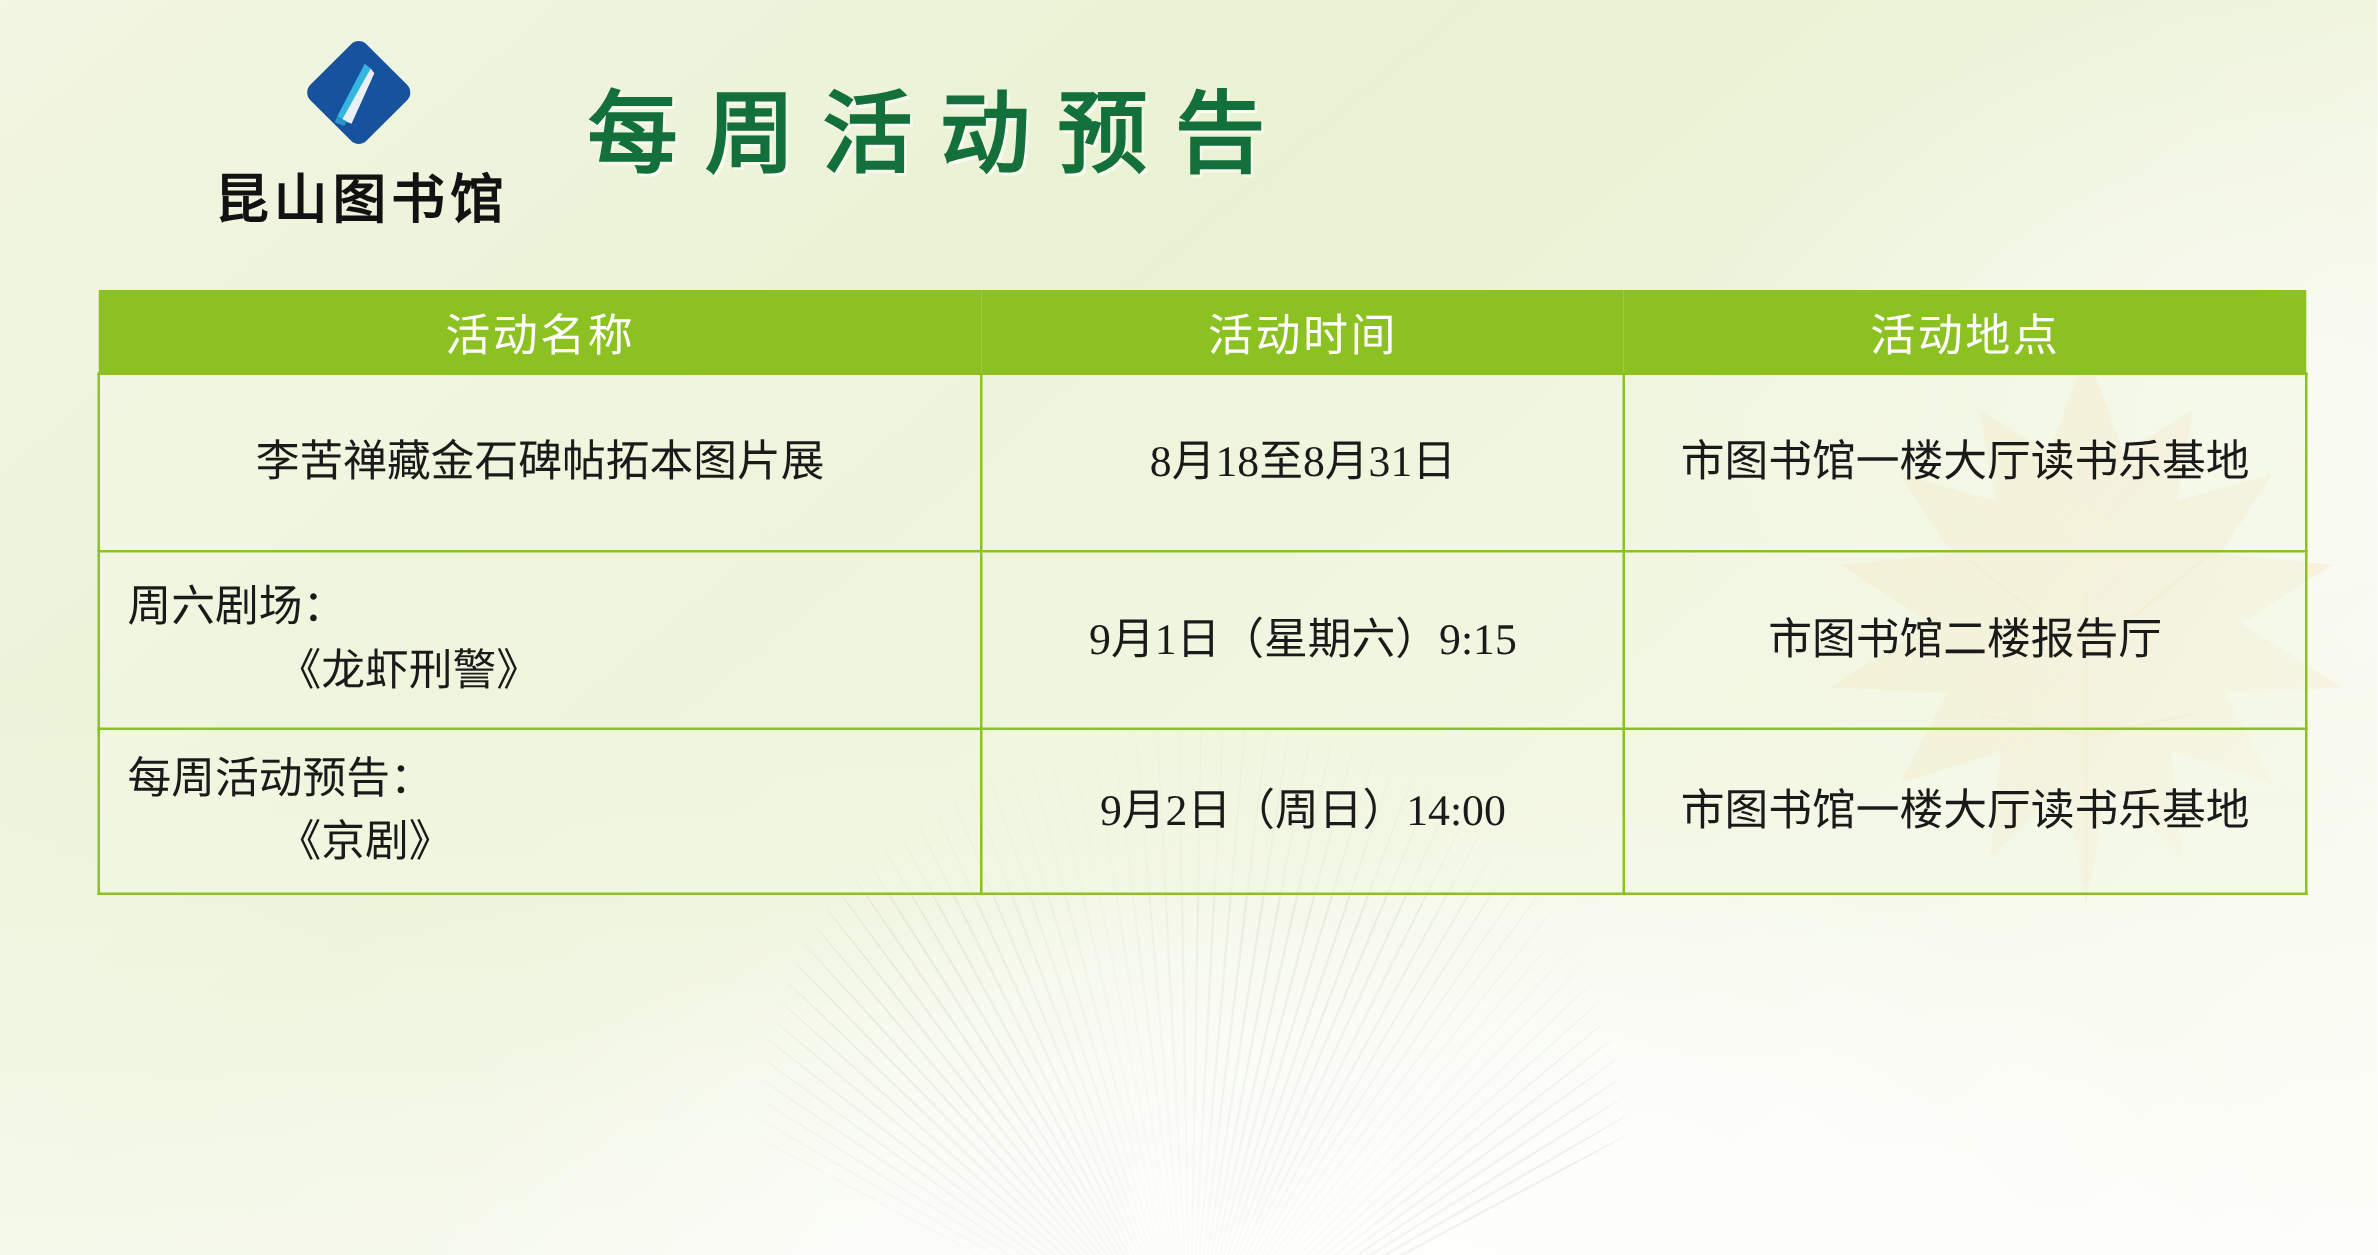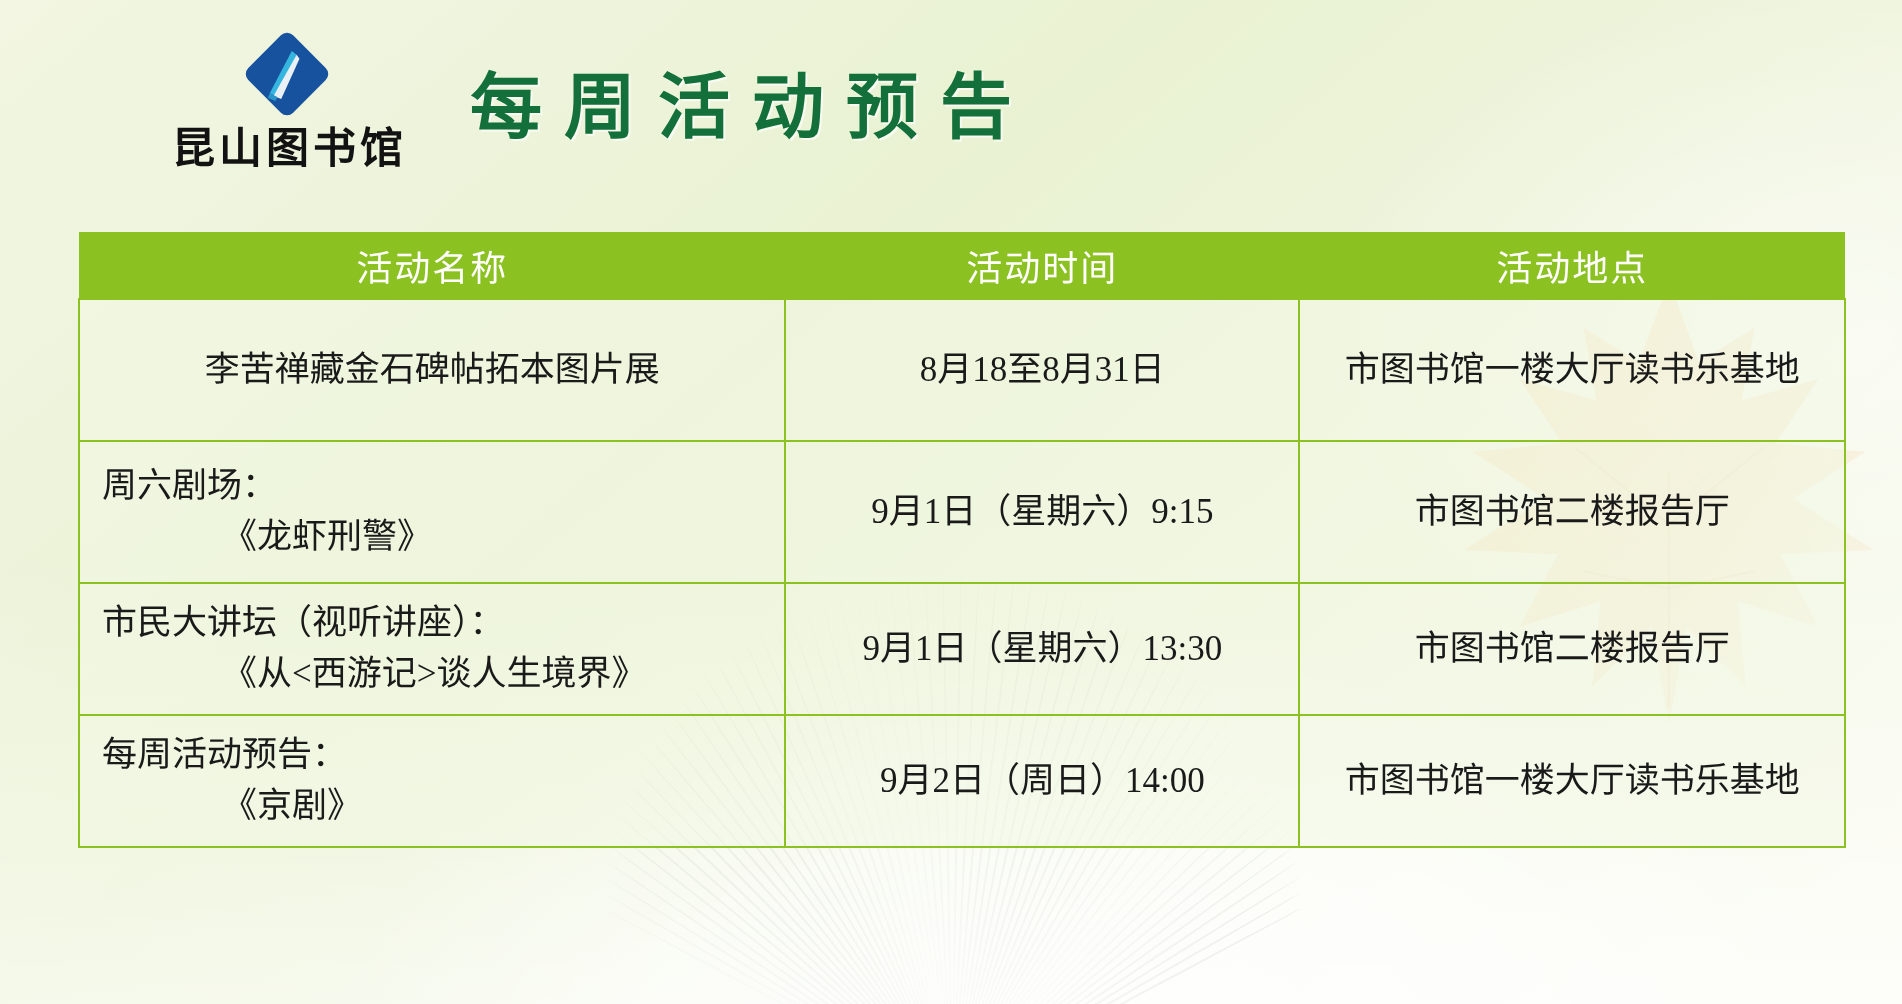--- a/index.html
+++ b/index.html
@@ -96,21 +96,21 @@
     width: 230px;
     text-align: center;
   }
   .brand-mark {
     width: 96px;
     height: 96px;
     margin: 0 auto;
     display: block;
   }
   .brand-name {
-    margin-top: 4px;
+    margin-top: 16px;
     font-family: "Liberation Serif", "DejaVu Serif", serif;
     font-weight: bold;
     font-size: 43px;
     line-height: 1.05;
     letter-spacing: 4px;
     color: #121212;
     white-space: nowrap;
   }
   .headline {
     position: absolute;
@@ -337,28 +337,20 @@
           <tr>
             <td class="cell-two-line">
               <span class="line-1">周六剧场：</span>
               <span class="line-2">《龙虾刑警》</span>
             </td>
             <td>9月1日（星期六）9:15</td>
             <td>市图书馆二楼报告厅</td>
           </tr>
           <tr>
             <td class="cell-two-line">
-              <span class="line-1">市民大讲坛（视听讲座）：</span>
-              <span class="line-2">《从&lt;西游记&gt;谈人生境界》</span>
-            </td>
-            <td>9月1日（星期六）13:30</td>
-            <td>市图书馆二楼报告厅</td>
-          </tr>
-          <tr>
-            <td class="cell-two-line">
               <span class="line-1">每周活动预告：</span>
               <span class="line-2">《京剧》</span>
             </td>
             <td>9月2日（周日）14:00</td>
             <td>市图书馆一楼大厅读书乐基地</td>
           </tr>
         </tbody>
     </table>
   </div>
 

